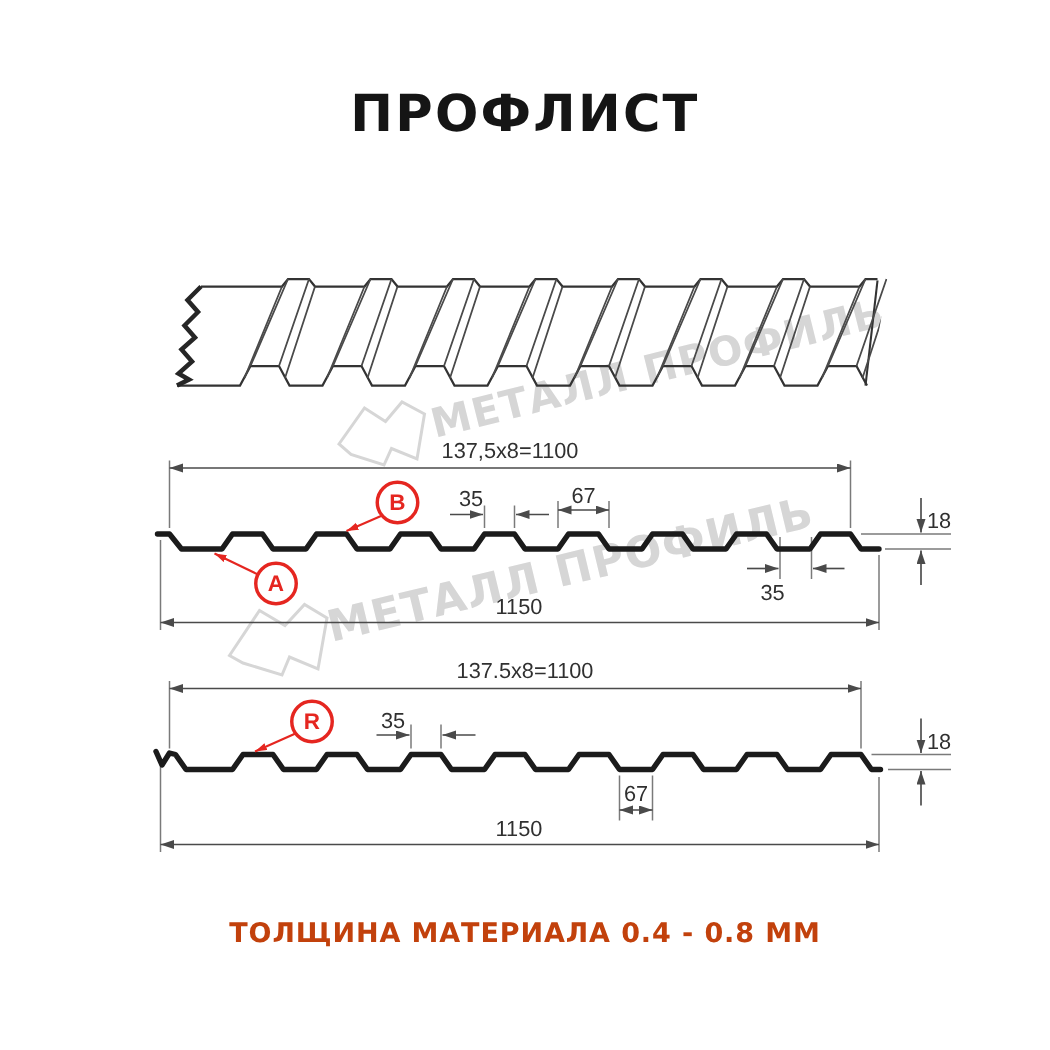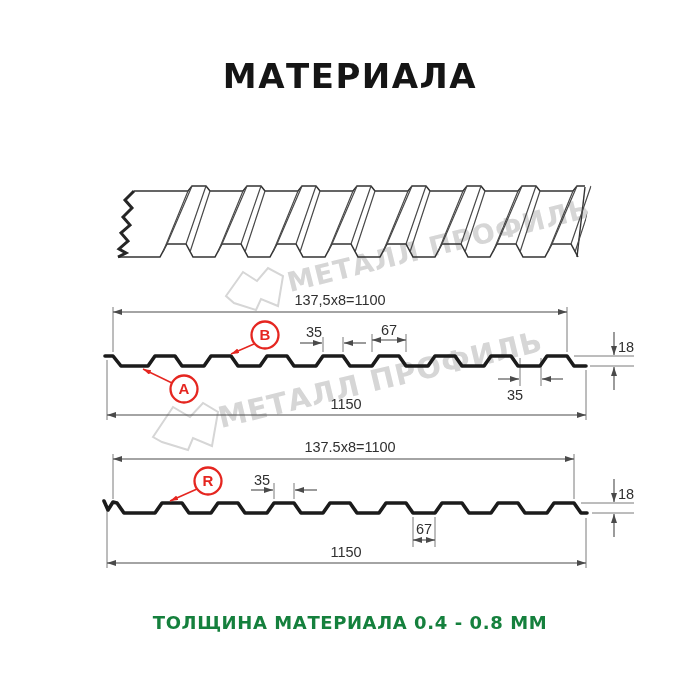--- a/index.html
+++ b/index.html
@@ -4,32 +4,32 @@
 <style>
   html,body{margin:0;padding:0;background:#ffffff;width:700px;height:700px;overflow:hidden;
             font-family:"Liberation Sans",sans-serif;}
   .stage{position:relative;width:700px;height:700px;background:#fff;}
   .hdr{position:absolute;left:0;width:700px;text-align:center;}
   .title{top:56px;font-family:"DejaVu Sans",sans-serif;font-weight:800;font-size:34px;
          letter-spacing:1.5px;color:#151515;}
   .subtitle{top:98px;font-family:"DejaVu Sans",sans-serif;font-weight:700;font-size:18px;
             letter-spacing:.5px;color:#262626;}
   .footer{top:612px;font-family:"DejaVu Sans",sans-serif;font-weight:600;font-size:18px;
-          letter-spacing:.6px;color:#15803d;}
+          letter-spacing:.6px;color:#c2410c;}
   svg{position:absolute;left:0;top:0;}
   .dimtxt{fill:#303030;font-size:14.5px;font-family:"Liberation Sans",sans-serif;}
   .wmtxt{fill:#d6d6d6;font-family:"DejaVu Sans",sans-serif;font-weight:700;letter-spacing:1px;}
   .callout{fill:#e52620;font-size:15px;font-weight:bold;font-family:"Liberation Sans",sans-serif;text-anchor:middle;}
 </style>
 </head>
 <body>
 
 <div class="stage">
 
-  <div class="hdr title">МАТЕРИАЛА</div>
+  <div class="hdr title">ПРОФЛИСТ</div>
 
   <svg width="700" height="700" viewBox="0 0 700 700">
     <defs>
       <marker id="ah" orient="auto-start-reverse" markerUnits="userSpaceOnUse" markerWidth="10" markerHeight="8" refX="9" refY="3">
         <path d="M0,0 L9,3 L0,6 Z" fill="#4a4a4a"></path>
       </marker>
       <marker id="ahr" orient="auto-start-reverse" markerUnits="userSpaceOnUse" markerWidth="9" markerHeight="7" refX="8" refY="2.5">
         <path d="M0,0 L8,2.5 L0,5 Z" fill="#e52620"></path>
       </marker>
       <clipPath id="sheetclip">

